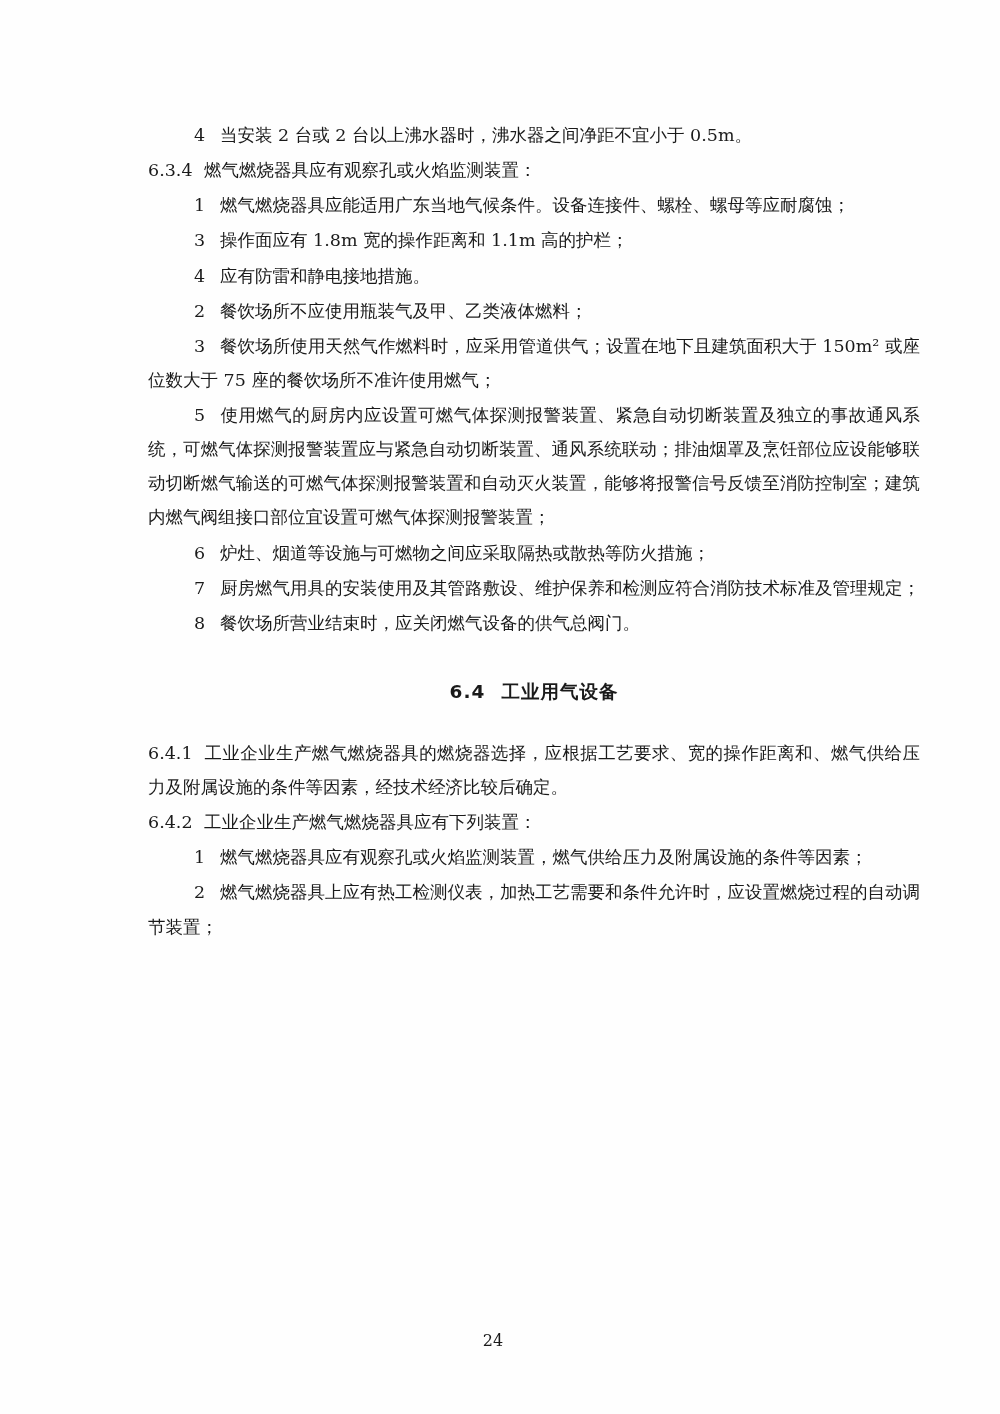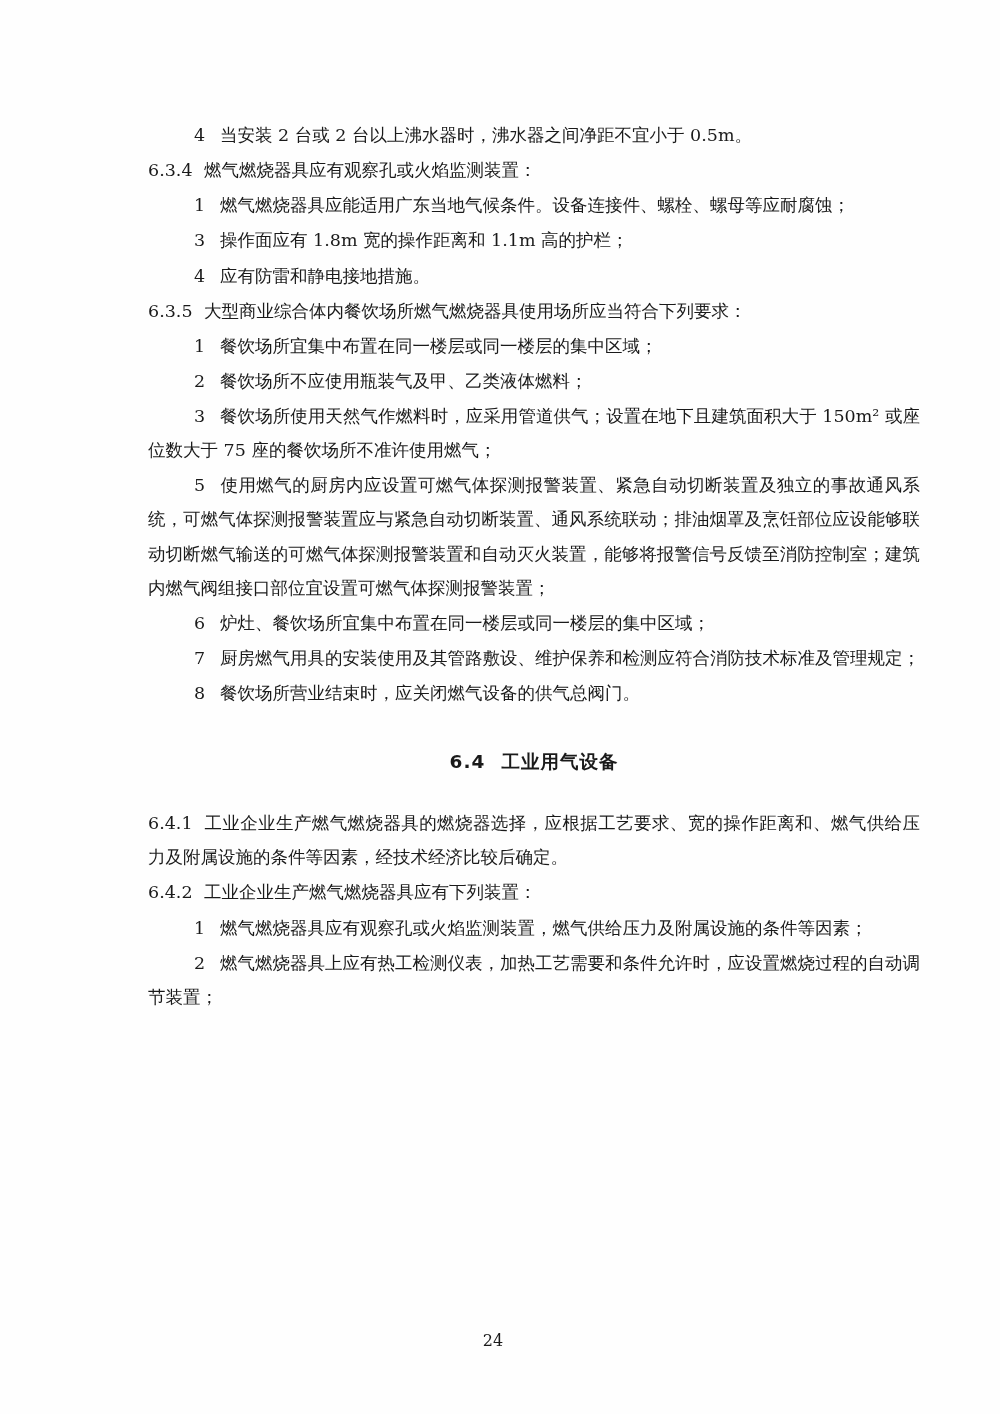--- a/index.html
+++ b/index.html
@@ -93,43 +93,37 @@
 
 
     <div class="para item">
       <span class="inum">3</span><span>操作面应有 1.8m 宽的操作距离和 1.1m 高的护栏；</span>
     </div>
 
     <div class="para item">
       <span class="inum">4</span><span>应有防雷和静电接地措施。</span>
     </div>
 
-    <div class="para clause">
-      <span class="num">6.3.5</span><span>大型商业综合体内餐饮场所燃气燃烧器具使用场所应当符合下列要求：</span>
-    </div>
 
-    <div class="para item">
-      <span class="inum">1</span><span>餐饮场所宜集中布置在同一楼层或同一楼层的集中区域；</span>
-    </div>
 
     <div class="para item">
       <span class="inum">2</span><span>餐饮场所不应使用瓶装气及甲、乙类液体燃料；</span>
     </div>
 
     <div class="para item">
       <span class="inum">3</span><span>餐饮场所使用天然气作燃料时，应采用管道供气；设置在地下且建筑面积大于 150m² 或座位数大于 75 座的餐饮场所不准许使用燃气；</span>
     </div>
 
 
     <div class="para item">
       <span class="inum">5</span><span>使用燃气的厨房内应设置可燃气体探测报警装置、紧急自动切断装置及独立的事故通风系统，可燃气体探测报警装置应与紧急自动切断装置、通风系统联动；排油烟罩及烹饪部位应设能够联动切断燃气输送的可燃气体探测报警装置和自动灭火装置，能够将报警信号反馈至消防控制室；建筑内燃气阀组接口部位宜设置可燃气体探测报警装置；</span>
     </div>
 
     <div class="para item">
-      <span class="inum">6</span><span>炉灶、餐饮场所宜集中布置在同一楼层或同一楼层的集中区域；</span>
+      <span class="inum">6</span><span>炉灶、烟道等设施与可燃物之间应采取隔热或散热等防火措施；</span>
     </div>
 
     <div class="para item">
       <span class="inum">7</span><span>厨房燃气用具的安装使用及其管路敷设、维护保养和检测应符合消防技术标准及管理规定；</span>
     </div>
 
     <div class="para item">
       <span class="inum">8</span><span>餐饮场所营业结束时，应关闭燃气设备的供气总阀门。</span>
     </div>
 

